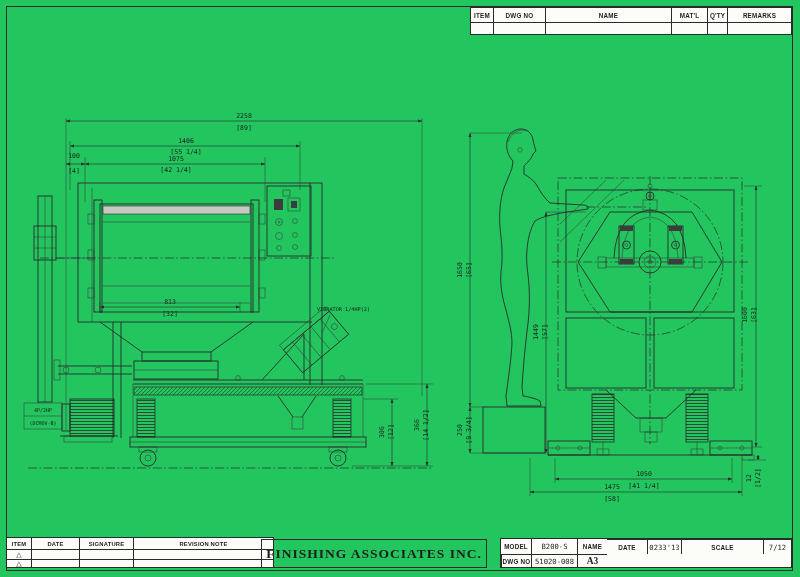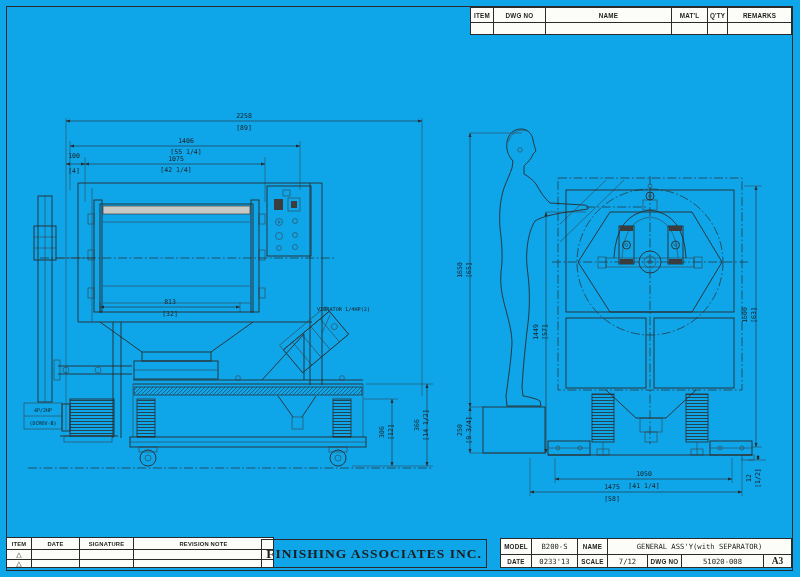--- a/index.html
+++ b/index.html
@@ -1,16 +1,16 @@
 <!DOCTYPE html>
 <html><head>
 <meta charset="utf-8">
 <style>
   html,body{margin:0;padding:0;background:#d9d9d6;}
-  .sheet{position:relative;width:800px;height:577px;background:#0ea5e9;
+  .sheet{position:relative;width:800px;height:577px;background:#22c55e;
          font-family:"Liberation Sans",sans-serif;color:#1d1d1d;overflow:hidden;}
   .frame{position:absolute;left:6px;top:6px;width:785px;height:563px;
          border:1.3px solid #2a2a2a;}
   svg.draw{position:absolute;left:0;top:0;}
   
   .ln{stroke:#2b2b2b;stroke-width:0.9;fill:none;}
   .tn{stroke:#3a3a3a;stroke-width:0.55;fill:none;}
   .dd{stroke:#2b2b2b;stroke-width:0.7;fill:none;stroke-dasharray:9 2.5 1.6 2.5;}
   .dim{stroke:#2b2b2b;stroke-width:0.6;fill:none;
        marker-start:url(#ar);marker-end:url(#ar);}
@@ -349,21 +349,20 @@
     <div class="cell"></div>
     <div class="cell"></div>
   </div>
 
   <div class="company">FINISHING ASSOCIATES INC.</div>
 
   <div class="grid tblock">
     <div class="cell c0 r0 hlab">MODEL</div>
     <div class="cell r0 vval">B200-S</div>
     <div class="cell r0 hlab">NAME</div>
-    <div class="cell r0 vval span4">GENERAL ASS'Y(with SEPARATOR)</div>
     <div class="cell c0 hlab">DATE</div>
     <div class="cell vval">0233'13</div>
     <div class="cell hlab">SCALE</div>
     <div class="cell vval">7/12</div>
     <div class="cell hlab">DWG NO</div>
     <div class="cell vval">51020-008</div>
     <div class="cell a3">A3</div>
   </div>
 </div>
 

